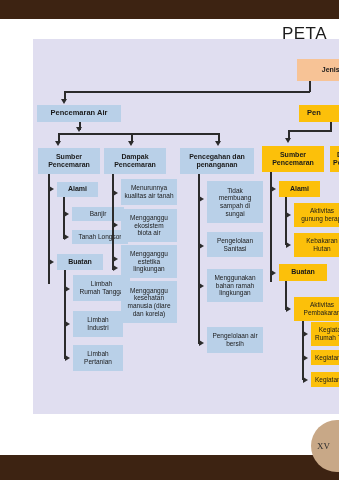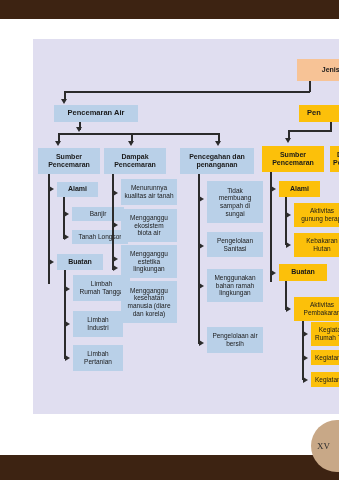--- a/index.html
+++ b/index.html
@@ -100,31 +100,32 @@
   }
 </style>
 </head>
 <body>
 
 <div id="screen">
 
   <div class="bar-top"></div>
   <div class="bar-bottom"></div>
 
+  <div class="doc-title">PETA</div>
 
   <div class="canvas"></div>
 
   <div class="node peach bold" style="left:297px; top:59px; width:80px; height:22px; font-size:7px;">Jenis-jen</div>
 
   <div class="ln" style="left:309px; top:81px; width:1.5px; height:11px;"></div>
   <div class="ln" style="left:64px; top:91px; width:246px; height:1.5px;"></div>
   <div class="ln" style="left:64px; top:91px; width:1.5px; height:9px;"></div>
   <div class="arrow-d" style="left:61px; top:99px;"></div>
 
-  <div class="node blue bold" style="left:54px; top:105px; width:84px; height:17px; font-size:7.5px;">Pencemaran Air</div>
+  <div class="node blue bold" style="left:37px; top:105px; width:84px; height:17px; font-size:7.5px;">Pencemaran Air</div>
 
   <div class="node yellow bold" style="left:299px; top:105px; width:60px; height:17px; font-size:7.5px; justify-content:flex-start; padding-left:8px;">Pen</div>
 
   <div class="ln" style="left:79px; top:122px; width:1.5px; height:8px;"></div>
   <div class="arrow-d" style="left:76px; top:127px;"></div>
   <div class="ln" style="left:58px; top:133px; width:161px; height:1.5px;"></div>
   <div class="ln" style="left:58px; top:133px; width:1.5px; height:10px;"></div>
   <div class="arrow-d" style="left:55px; top:141px;"></div>
   <div class="ln" style="left:131px; top:133px; width:1.5px; height:10px;"></div>
   <div class="arrow-d" style="left:128px; top:141px;"></div>

